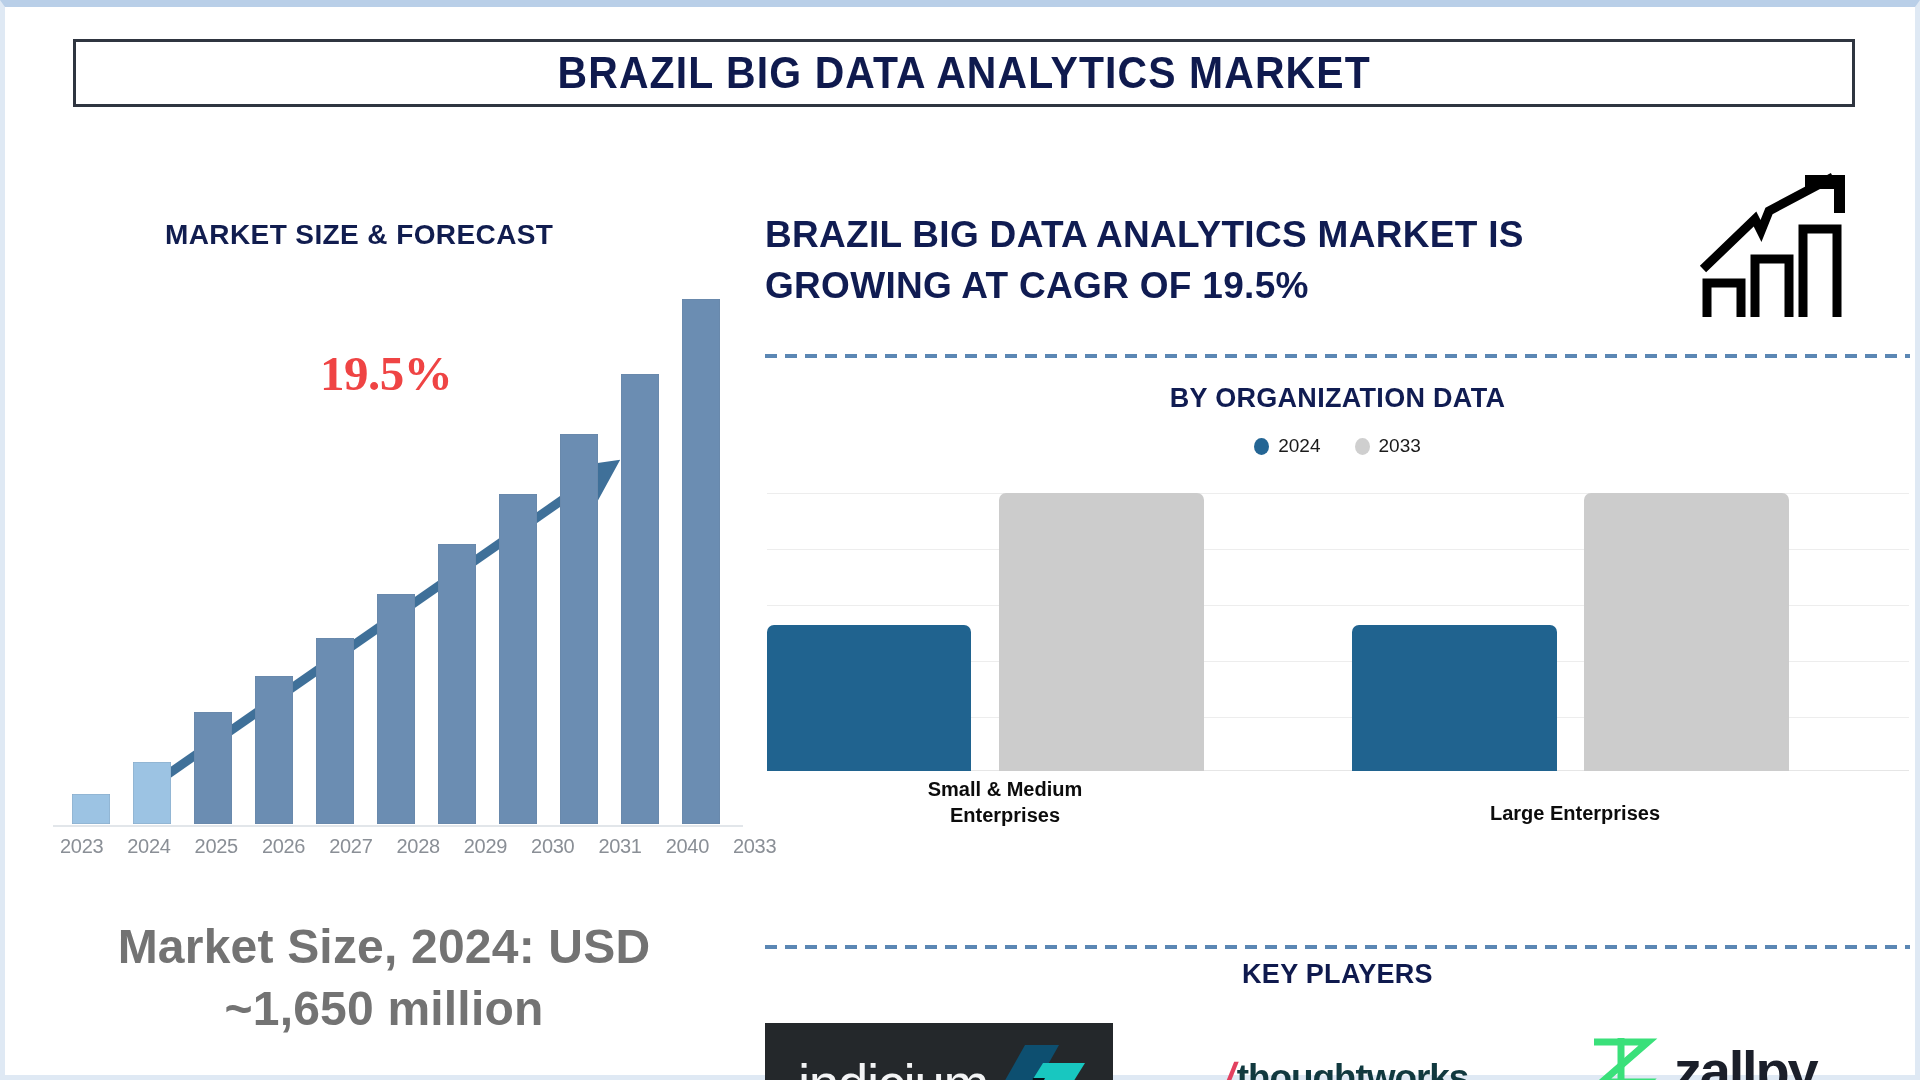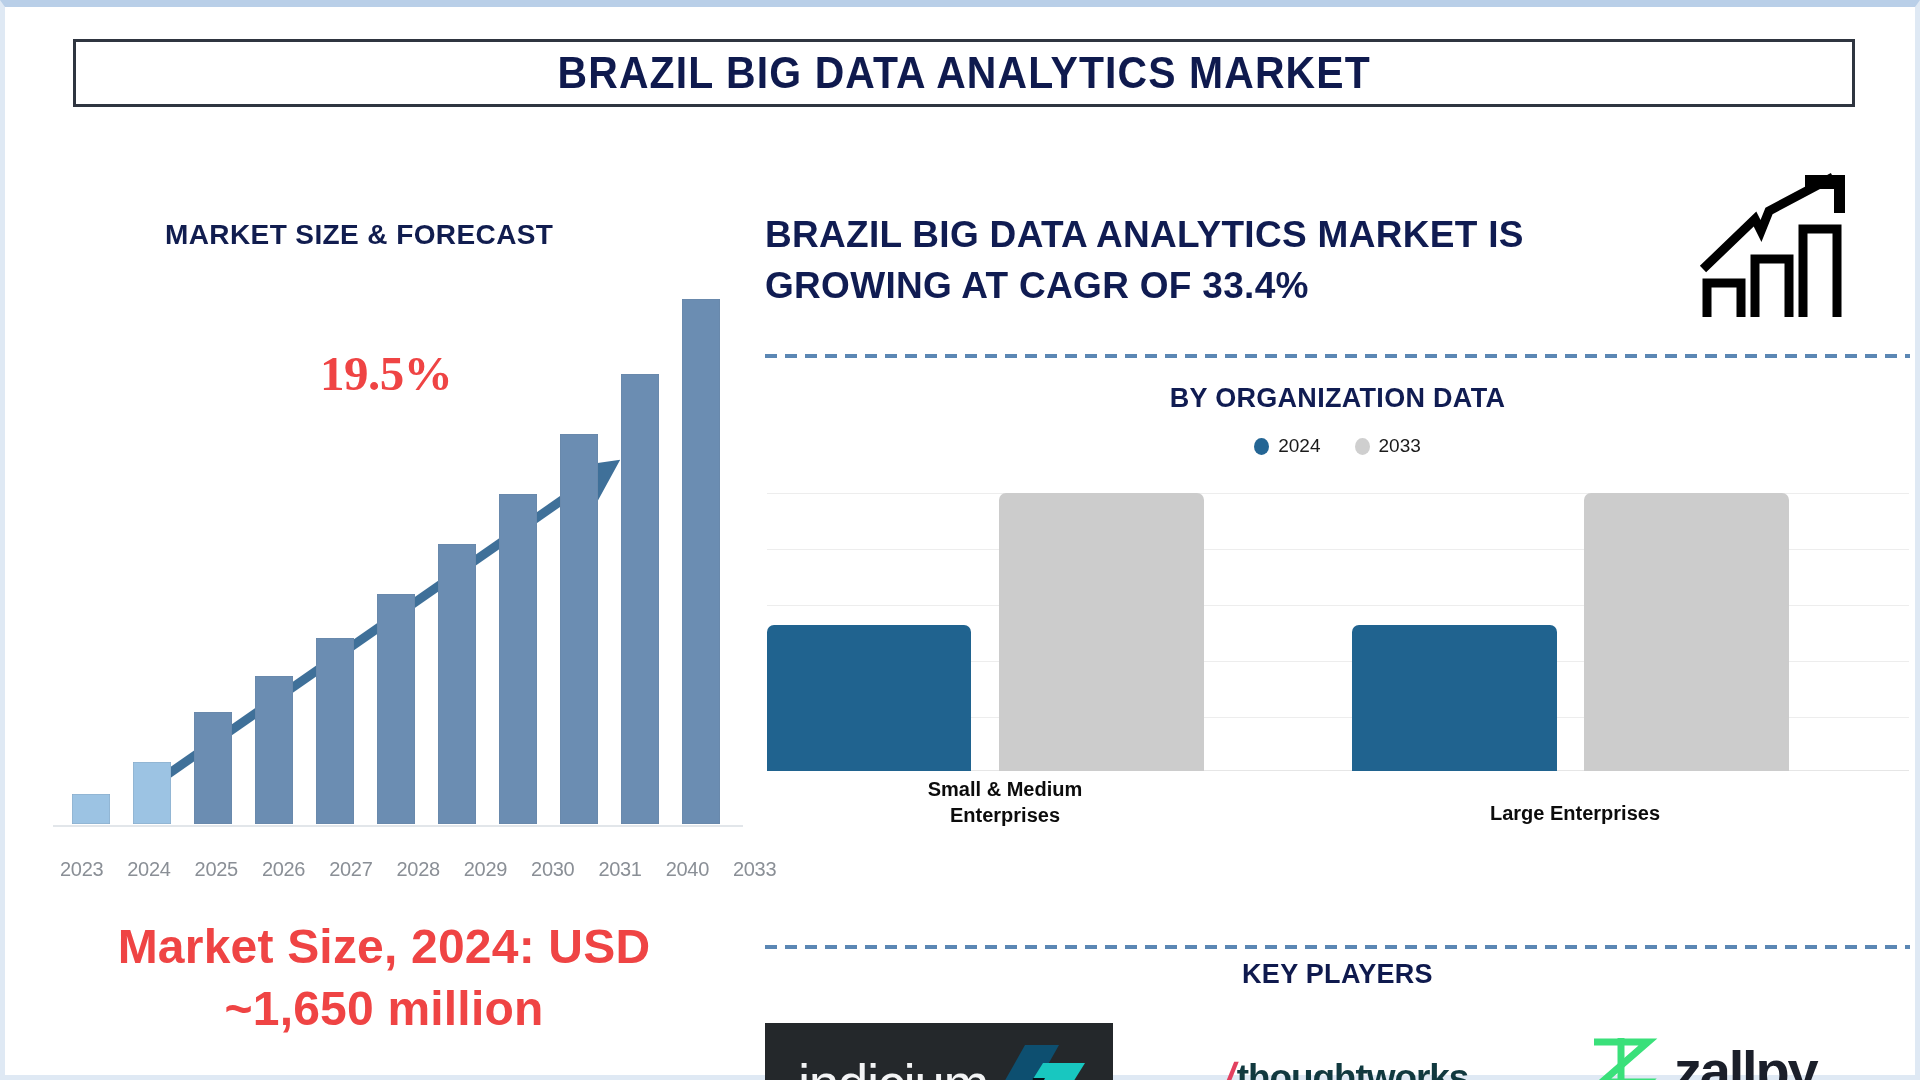--- a/index.html
+++ b/index.html
@@ -63,34 +63,34 @@
     width: 38px;
     background: #6b8db2;
     box-shadow: 0 0 0 0.5px rgba(100,120,145,0.35) inset;
   }
   .bar.light { background: #9cc3e3; }
   #axis-line {
     position: absolute; left: 48px; bottom: 250px; width: 690px; height: 2px;
     background: #e2e6ea;
   }
   #years-row {
-    position: absolute; left: 55px; bottom: 196px; width: 672px;
+    position: absolute; left: 55px; bottom: 219px; width: 672px;
     display: flex;
     gap: 24px;
   }
   .year-cell {
     flex: 1 1 0; text-align: center;
     font-size: 20px; color: #8a8f96; letter-spacing: -0.3px;
   }
   #market-size-note {
     position: absolute; left: 34px; bottom: 38px; width: 690px;
     text-align: center;
     font-family: "Liberation Sans Narrow", "Liberation Sans", sans-serif;
     font-size: 48px; font-weight: 700; line-height: 1.28;
-    color: #ef4444; letter-spacing: 0.2px;
+    color: #737373; letter-spacing: 0.2px;
   }
   
   #right-panel { position: absolute; left: 748px; top: 110px; width: 1165px; height: 960px; }
   #rp-headline {
     position: absolute; left: 12px; top: 92px; width: 930px;
     font-family: "Liberation Sans Narrow", "Liberation Sans", sans-serif;
     font-size: 37px; font-weight: 700; line-height: 1.38;
     color: #101c52; letter-spacing: 0.3px;
   }
   #growth-icon { position: absolute; left: 940px; top: 50px; width: 165px; height: 150px; }
@@ -245,21 +245,21 @@
     </div>
 
     <div id="market-size-note">
       <div>Market Size, 2024: USD</div>
       <div>~1,650 million</div>
     </div>
   </div>
 
   <div id="right-panel">
 
-    <div id="rp-headline">BRAZIL BIG DATA ANALYTICS MARKET IS GROWING AT CAGR OF 33.4%</div>
+    <div id="rp-headline">BRAZIL BIG DATA ANALYTICS MARKET IS GROWING AT CAGR OF 19.5%</div>
 
     <svg id="growth-icon" viewBox="0 0 165 150">
       <g fill="none" stroke="#000000" stroke-width="9" stroke-linejoin="miter" stroke-linecap="butt">
         <path d="M14,150 L14,116 L48,116 L48,150"></path>
         <path d="M62,150 L62,92 L96,92 L96,150"></path>
         <path d="M110,150 L110,62 L144,62 L144,150"></path>
         <path d="M10,102 L62,52 L68,64 L76,44 L140,10"></path>
       </g>
       <path d="M112,8 L152,8 L152,46 L141,46 L141,22 L112,22 Z" fill="#000000"></path>
     </svg>

